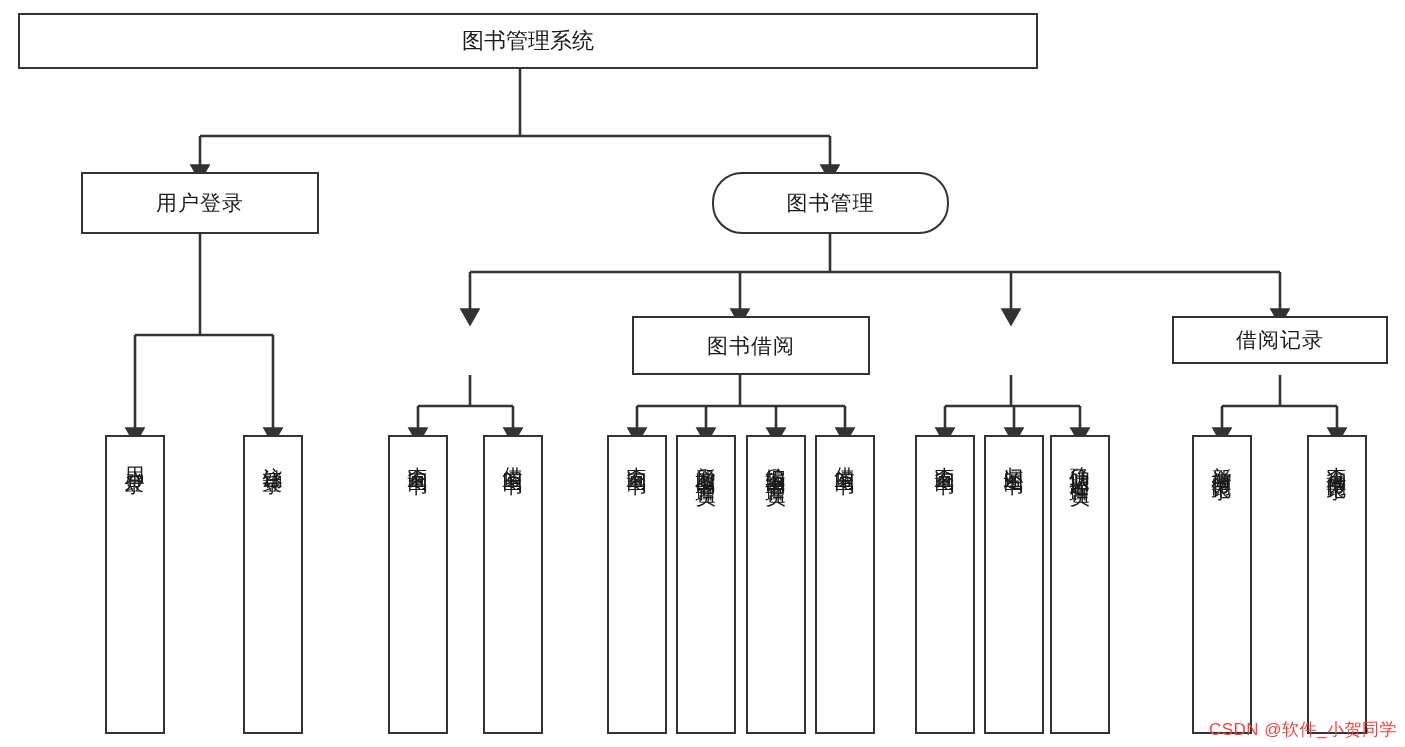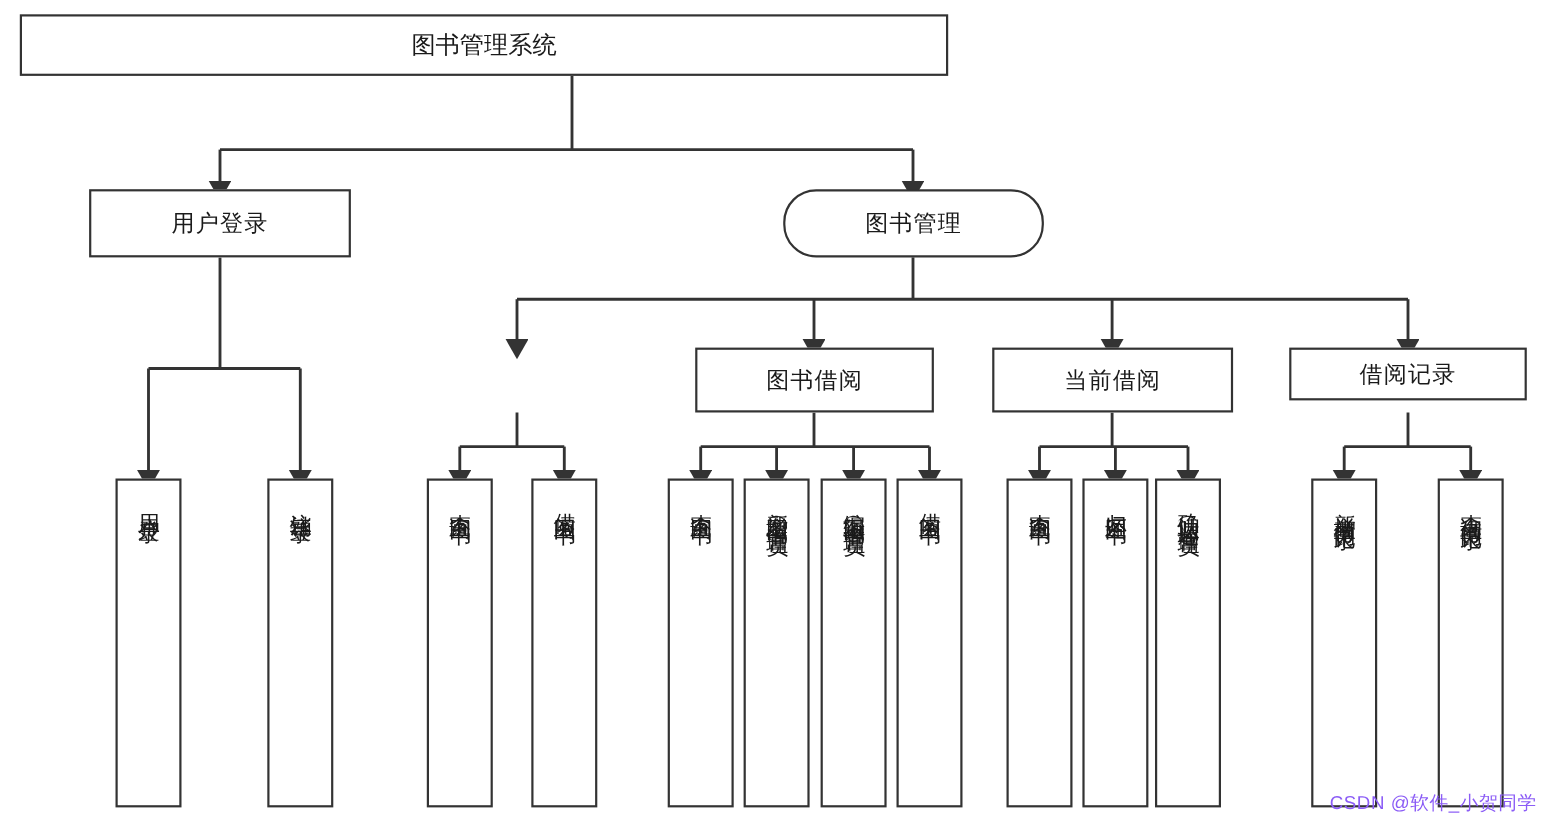--- a/index.html
+++ b/index.html
@@ -47,21 +47,21 @@
     text-orientation:upright;
     letter-spacing:3px;
     line-height:1;
     white-space:nowrap;
   }
   .watermark{
     position:absolute;
     right:8px;
     bottom:6px;
     font-size:17px;
-    color:#8b5cf6;
+    color:#ef4444;
     letter-spacing:0.5px;
     white-space:nowrap;
   }
 </style>
 </head>
 <body>
 
 <div id="diagram">
 
   <svg id="edges" viewBox="0 0 1405 747" width="1405" height="747" xmlns="http://www.w3.org/2000/svg">
@@ -100,36 +100,33 @@
         <path d="M945,406 L945,433" marker-end="url(#arrow)"></path>
         <path d="M1014,406 L1014,433" marker-end="url(#arrow)"></path>
         <path d="M1080,406 L1080,433" marker-end="url(#arrow)"></path>
         <path d="M1280,375 L1280,406"></path>
         <path d="M1222,406 L1337,406"></path>
         <path d="M1222,406 L1222,433" marker-end="url(#arrow)"></path>
         <path d="M1337,406 L1337,433" marker-end="url(#arrow)"></path>
       </g>
   </svg>
 
-  <div class="node root" id="n-root" style="left: 18px; top: 13px; width: 844px; height: 56px;">
+  <div class="node root" id="n-root" style="left: 18px; top: 13px; width: 1020px; height: 56px;">
     <span>图书管理系统</span>
   </div>
 
   <div class="node horiz" id="n-l2-0" style="left: 81px; top: 172px; width: 238px; height: 62px;">
     <span>用户登录</span>
   </div>
   <div class="node horiz" id="n-l2-1" style="left: 712px; top: 172px; width: 237px; height: 62px; border-radius: 30px;">
     <span>图书管理</span>
   </div>
 
-  <div class="node horiz" id="n-l3-1" style="left: 632px; top: 316px; width: 217px; height: 59px;">
+  <div class="node horiz" id="n-l3-1" style="left: 632px; top: 316px; width: 238px; height: 59px;">
     <span>图书借阅</span>
-  </div>
-  <div class="node horiz" id="n-l3-2" style="left: 902px; top: 316px; width: 219px; height: 59px;">
-    <span>当前借阅</span>
   </div>
   <div class="node horiz" id="n-l3-3" style="left: 1172px; top: 316px; width: 216px; height: 48px;">
     <span>借阅记录</span>
   </div>
 
   <div class="node leaf" id="n-leaf-0" style="left: 105px; top: 435px; width: 60px; height: 299px;">
     <span class="vtext">用户登录</span>
   </div>
   <div class="node leaf" id="n-leaf-1" style="left: 243px; top: 435px; width: 60px; height: 299px;">
     <span class="vtext">注销登录</span>

